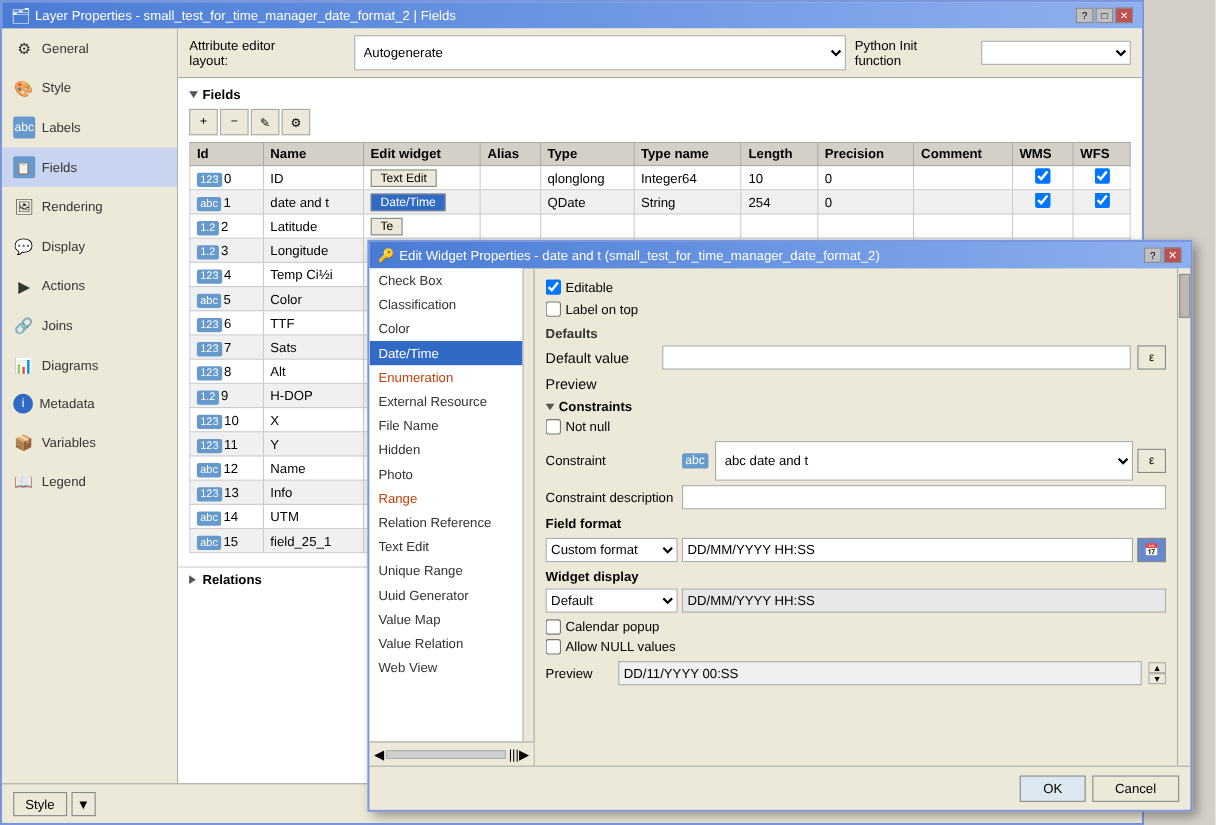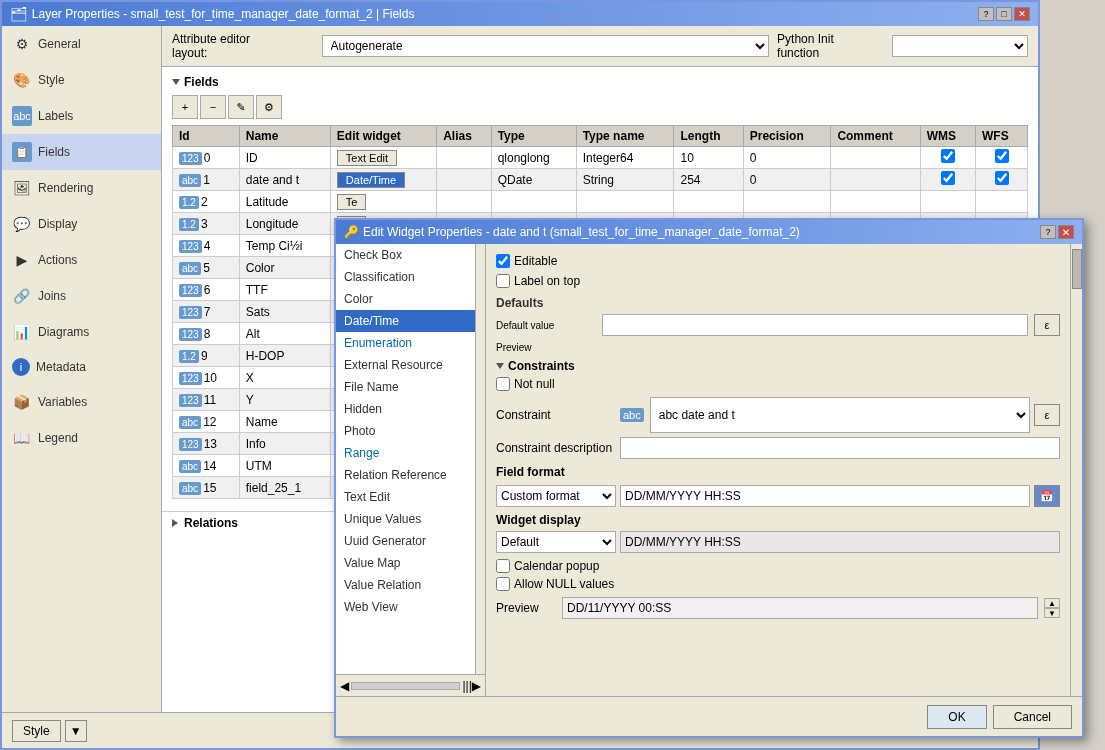--- a/index.html
+++ b/index.html
@@ -73,21 +73,21 @@
     .top-bar {
       display: flex;
       align-items: center;
       gap: 8px;
       padding: 6px 10px;
       background: #ece9d8;
       border-bottom: 1px solid #aaa;
     }
     .top-bar label { font-size: 12px; }
     .dropdown-long {
-      height: 22px;
+      height: 32px;
       width: 460px;
       border: 1px solid #aaa;
       background: white;
       padding: 2px 4px;
       margin-left: 28px;
     }
     .top-bar-right { margin-left: auto; display: flex; align-items: center; gap: 16px; }
     .dropdown-right {
       height: 22px;
       width: 140px;
@@ -208,21 +208,21 @@
       overflow-y: auto;
       background: white;
     }
     .widget-list-item {
       padding: 4px 8px;
       cursor: pointer;
       font-size: 12px;
       color: #333;
     }
     .widget-list-item.active { background: #316ac5; color: white; }
-    .widget-list-item.disabled { color: #0369a1; cursor: default; }
+    .widget-list-item.disabled { color: #c2410c; cursor: default; }
     .widget-list-bottom {
       display: flex;
       align-items: center;
       justify-content: space-between;
       border-top: 1px solid #aaa;
       padding: 2px 4px;
       background: #ece9d8;
       height: 22px;
     }
     .nav-arrow {
@@ -237,21 +237,21 @@
       position: relative;
     }
 
     .checkbox-row { display: flex; align-items: center; gap: 4px; margin-bottom: 6px; }
     .section-header {
       font-weight: bold;
       margin: 8px 0 4px 0;
       color: #333;
     }
     .field-row { display: flex; align-items: center; gap: 6px; margin-bottom: 6px; }
-    .field-label { min-width: 100px; font-size: 10px; }
+    .field-label { min-width: 100px; font-size: 13px; }
     .field-input {
       flex: 1;
       height: 22px;
       border: 1px solid #aaa;
       padding: 2px 4px;
       background: white;
     }
     .expr-btn {
       width: 26px; height: 22px;
       border: 1px solid #888;
@@ -733,21 +733,21 @@
           <div class="widget-list-item">Color</div>
           <div class="widget-list-item active">Date/Time</div>
           <div class="widget-list-item disabled">Enumeration</div>
           <div class="widget-list-item">External Resource</div>
           <div class="widget-list-item">File Name</div>
           <div class="widget-list-item">Hidden</div>
           <div class="widget-list-item">Photo</div>
           <div class="widget-list-item disabled">Range</div>
           <div class="widget-list-item">Relation Reference</div>
           <div class="widget-list-item">Text Edit</div>
-          <div class="widget-list-item">Unique Values</div>
+          <div class="widget-list-item">Unique Range</div>
           <div class="widget-list-item">Uuid Generator</div>
           <div class="widget-list-item">Value Map</div>
           <div class="widget-list-item">Value Relation</div>
           <div class="widget-list-item">Web View</div>
         </div>
         <div class="widget-list-bottom">
           <button class="nav-arrow">◀</button>
           <span style="flex:1;height:8px;background:#d0d0d0;border:1px solid #aaa;margin:0 2px;"></span>
           <span>|||</span>
           <button class="nav-arrow">▶</button>

